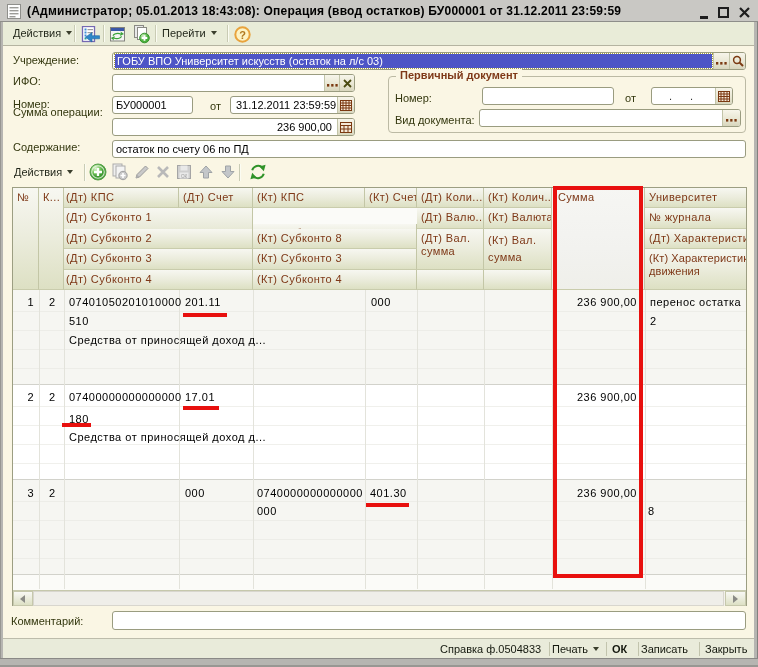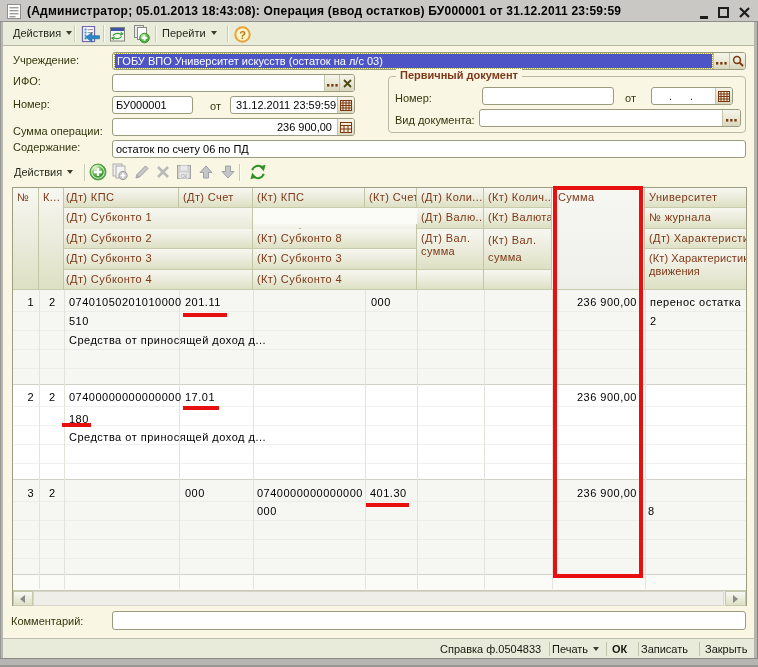--- a/index.html
+++ b/index.html
@@ -140,21 +140,21 @@
 <div class="lbl" style="left:210px;top:100px">от</div>
 <div class="fld" style="left:230px;top:96px;width:125px;height:18px">
   <div class="ftext" style="left:5px">31.12.2011 23:59:59</div>
   <div class="fbtn" style="right:0;width:17px">
       <svg width="12" height="11" viewBox="0 0 12 11">
         <rect x="0.5" y="0.5" width="11" height="10" fill="#F6E9D8" stroke="#7B3911"></rect>
         <path d="M0 3 H12 M0 5.5 H12 M0 8 H12 M3 0 V11 M6 0 V11 M9 0 V11" stroke="#7B3911" stroke-width="1"></path>
       </svg>
     </div>
 </div>
-<div class="lbl" style="left:13px;top:125px">Сумма операции:</div>
+<div class="lbl" style="left:13px;top:106px">Сумма операции:</div>
 <div class="fld" style="left:112px;top:118px;width:243px;height:18px">
   <div class="ftext" style="left:auto;right:22px">236 900,00</div>
   <div class="fbtn" style="right:0;width:17px">
       <svg width="12" height="11" viewBox="0 0 12 11">
         <rect x="0.5" y="0.5" width="11" height="10" fill="#F6E9D8" stroke="#7B3911"></rect>
         <path d="M0 3.5 H12 M4 3.5 V11 M8 3.5 V11 M0 7 H12" stroke="#7B3911" stroke-width="1"></path>
       </svg>
     </div>
 </div>
 <div class="lbl" style="left:13px;top:141px">Содержание:</div>

